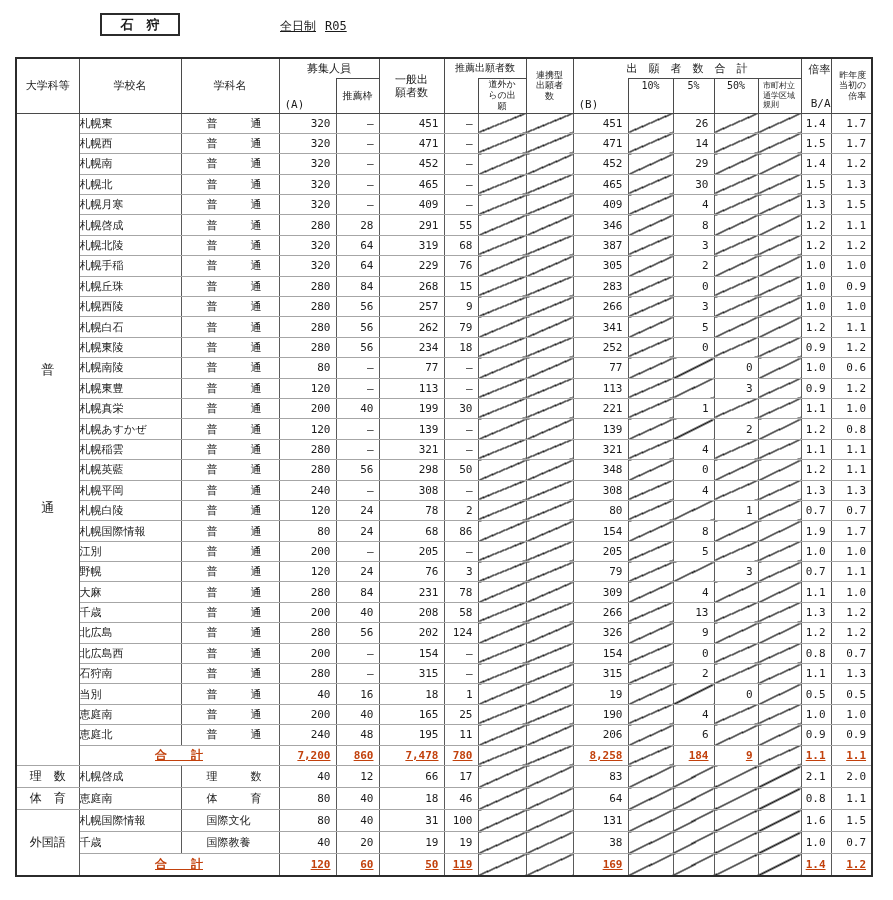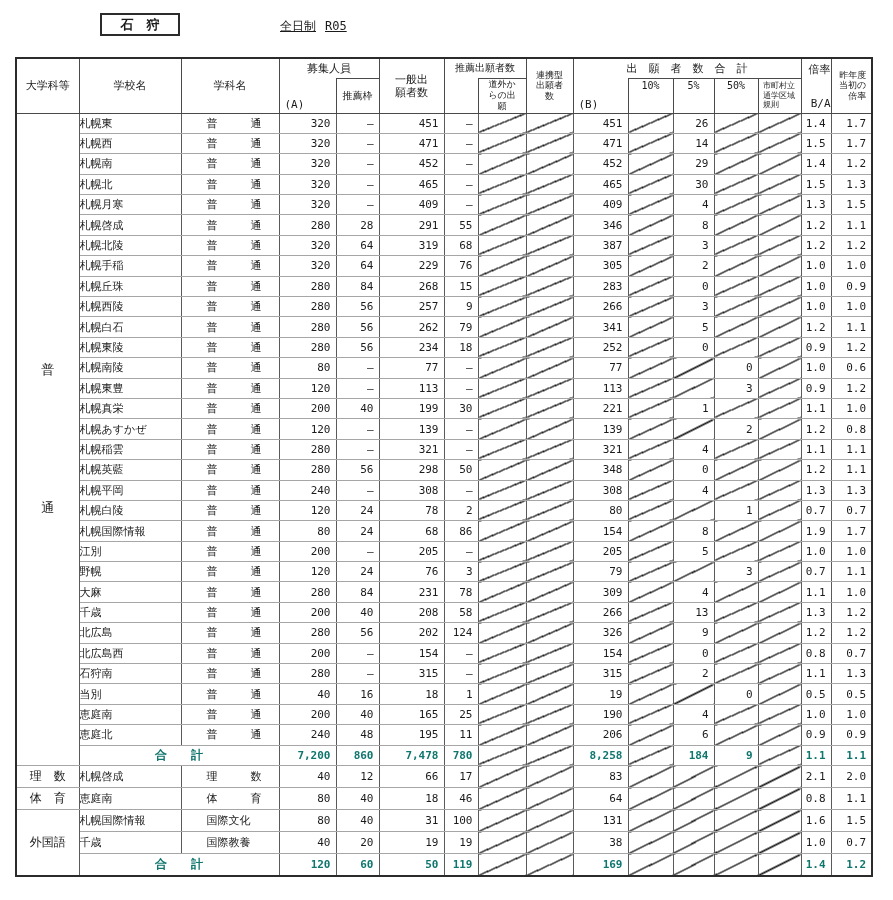--- a/index.html
+++ b/index.html
@@ -32,21 +32,21 @@
   .th-bl{vertical-align:bottom;text-align:left;padding:0 0 2px 5px;}
   .pct{vertical-align:top;padding-top:1px;font-size:10px;text-align:center;}
   .ratio-wrap{display:flex;flex-direction:column;justify-content:space-between;height:48px;align-items:flex-end;gap:15px;}
 
   .num{text-align:right;padding-right:5px;}
   .name-cell{text-align:left;}
   .subject-cell{text-align:left;padding-left:25px;}
   .dept-cell{text-align:center;font-size:12px;}
   .dept-vert{display:flex;flex-direction:column;align-items:center;justify-content:center;gap:120px;font-size:13px;}
   .total-label-cell{text-align:center;font-size:12px;}
-  tr.total-row td{color:#0f766e;font-weight:bold;}
+  tr.total-row td{color:#c2410c;font-weight:bold;text-decoration:underline;}
 
   .diag{background-image:linear-gradient(to bottom right,
         transparent calc(50% - 0.7px), #1e1e1e calc(50% - 0.7px),
         #1e1e1e calc(50% + 0.7px), transparent calc(50% + 0.7px));}
 
   
   .logo{position:absolute;right:14px;bottom:8px;color:#98989a;font-weight:bold;font-size:26px;
         font-family:"DejaVu Sans","Liberation Sans",sans-serif;letter-spacing:-1px;}
   .logo .ruby{position:absolute;top:-3px;right:4px;font-size:7px;font-weight:normal;color:#b3b3a6;letter-spacing:0;}
 </style>

